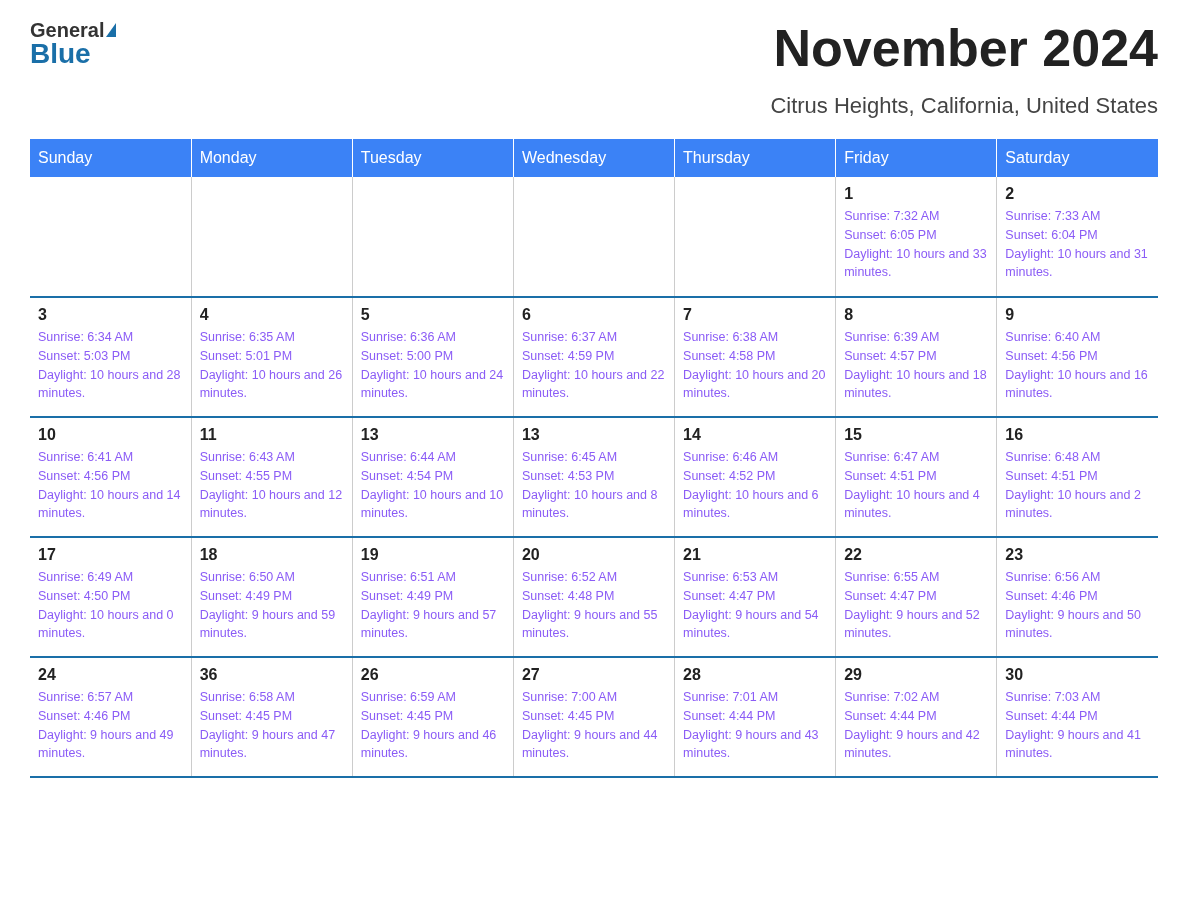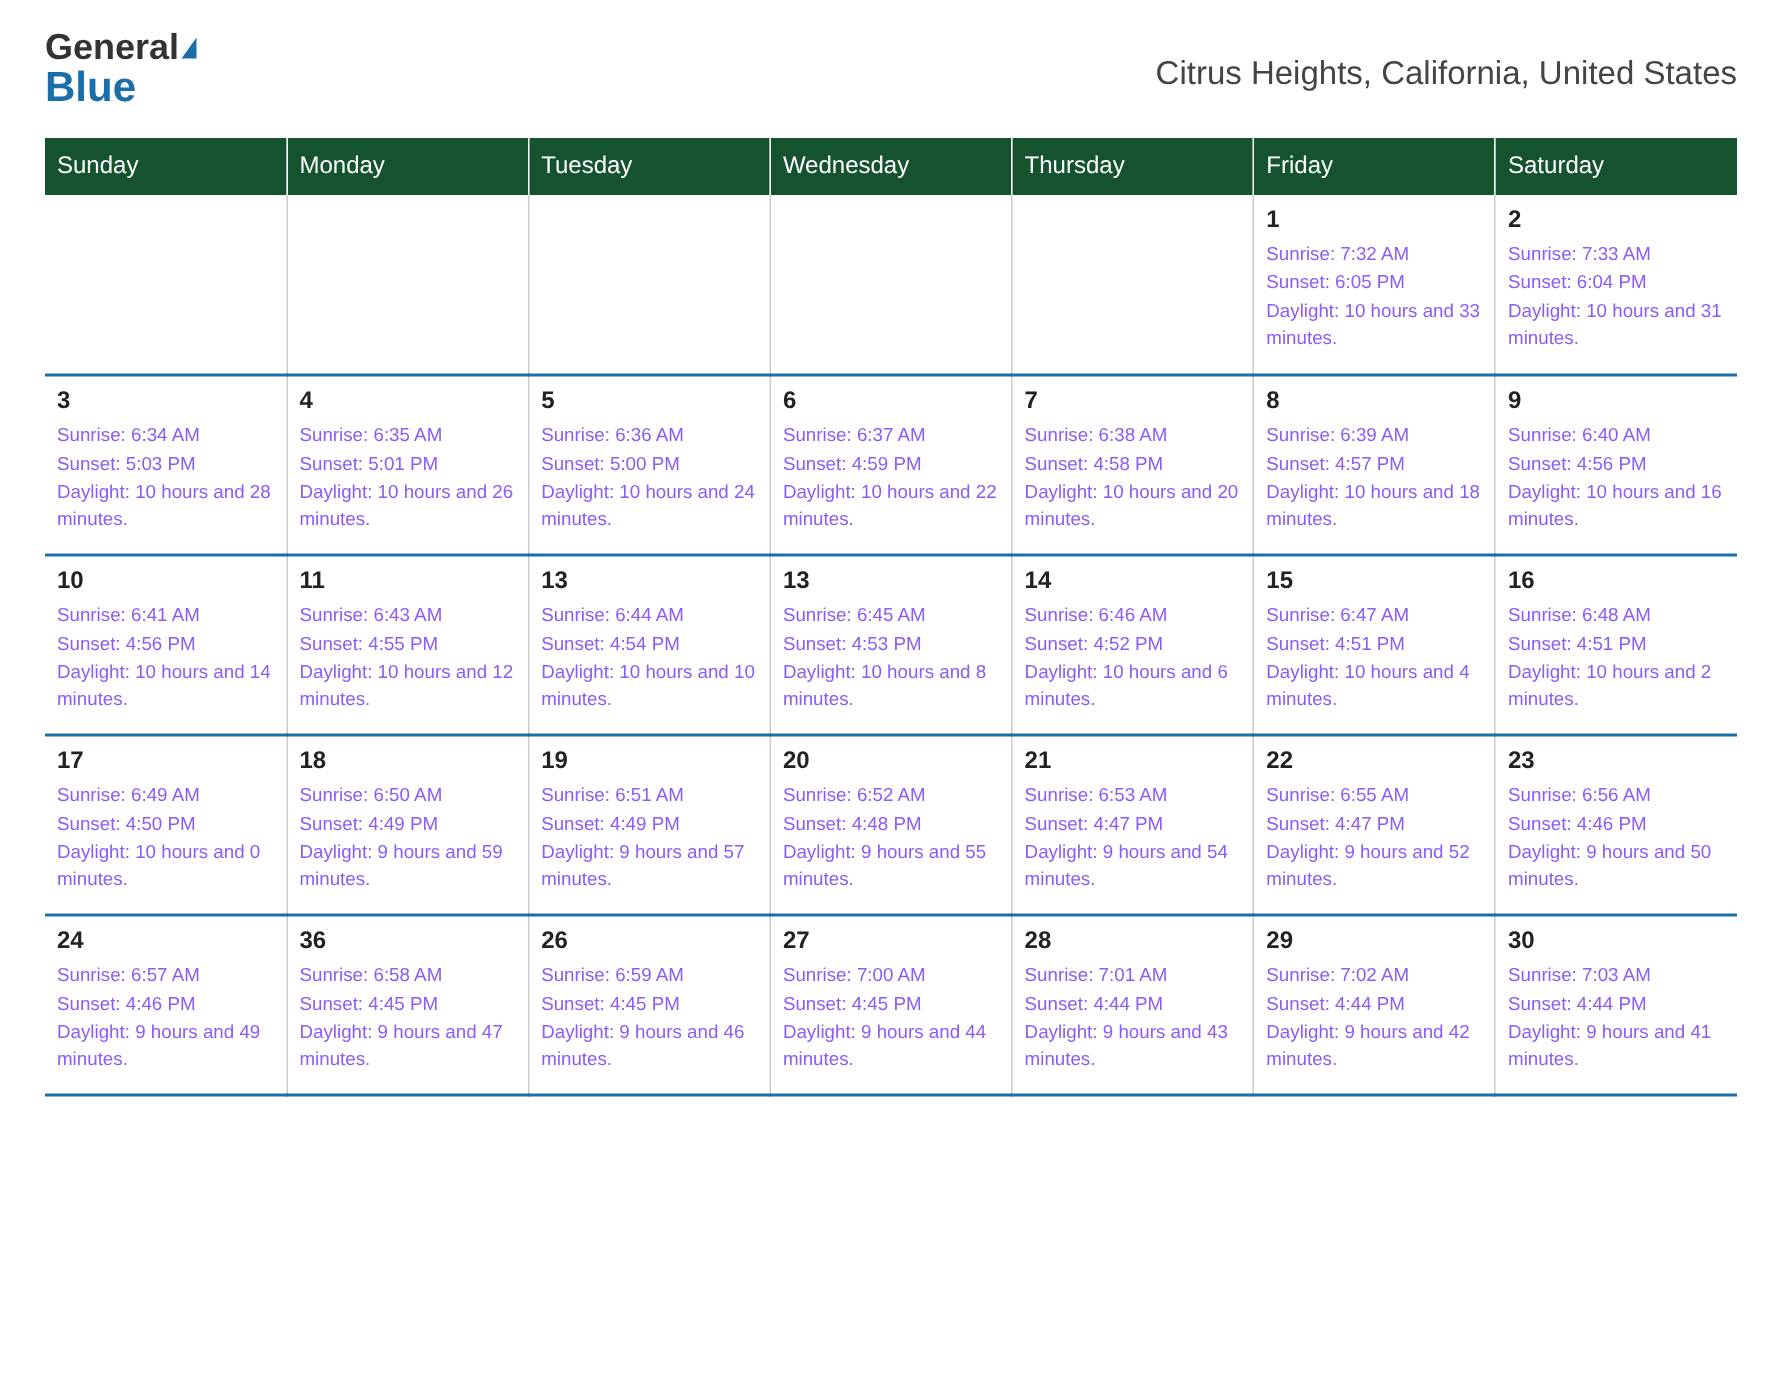--- a/index.html
+++ b/index.html
@@ -16,21 +16,21 @@
       justify-content: space-between;
       align-items: flex-start;
       margin-bottom: 20px;
     }
     .logo {
       display: flex;
       flex-direction: column;
       align-items: flex-start;
     }
     .logo-text-general {
-      font-size: 24px;
+      font-size: 20px;
       font-weight: bold;
       color: #333;
       line-height: 1;
     }
     .logo-text-blue {
       font-size: 28px;
       font-weight: bold;
       color: #1a6fa8;
       line-height: 1;
     }
@@ -57,21 +57,21 @@
       font-weight: normal;
       color: #444;
       margin-top: 16px;
     }
     table {
       width: 100%;
       border-collapse: collapse;
       table-layout: fixed;
     }
     thead tr th {
-      background-color: #14532d;
+      background-color: #3b82f6;
       color: #fff;
       padding: 10px 8px;
       text-align: left;
       font-size: 16px;
       font-weight: normal;
       border-right: 1px solid #fff;
     }
     thead tr th:last-child {
       border-right: none;
     }
@@ -107,20 +107,21 @@
 
 <div class="header">
   <div class="logo">
     <div style="display:flex; align-items:center;">
       <span class="logo-text-general">General</span>
       <span class="logo-triangle"></span>
     </div>
     <span class="logo-text-blue">Blue</span>
   </div>
   <div class="title-block">
+    <h1>November 2024</h1>
     <h2>Citrus Heights, California, United States</h2>
   </div>
 </div>
 
 <table>
   <thead>
     <tr>
     <th>Sunday</th>
         <th>Monday</th>
         <th>Tuesday</th>

